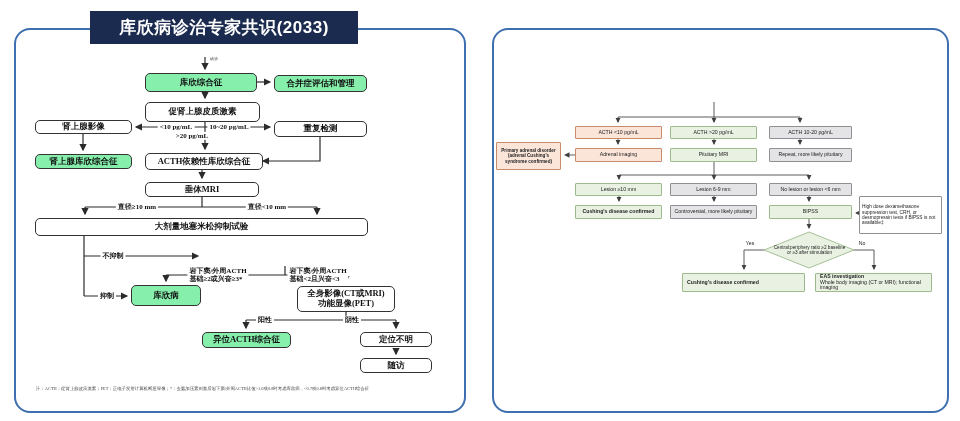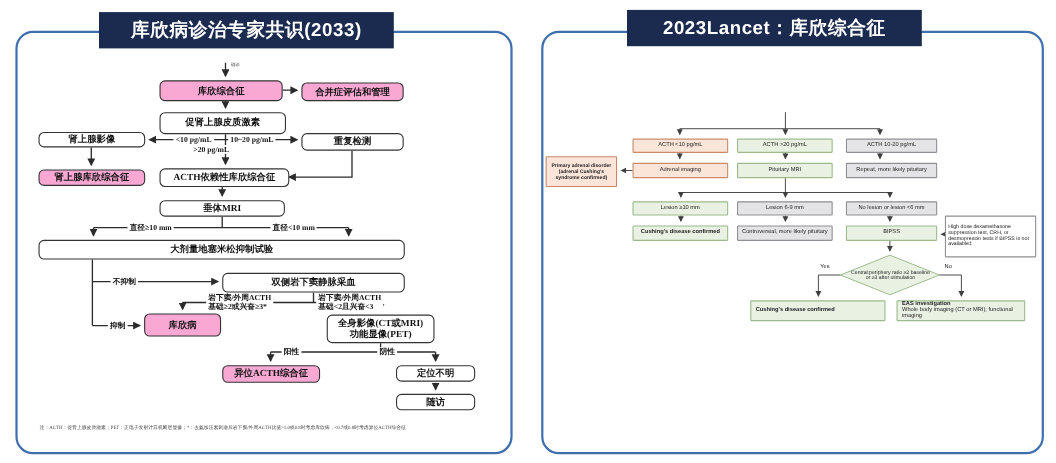--- a/index.html
+++ b/index.html
@@ -10,21 +10,21 @@
   #right-panel{left:492px;top:28px;width:453px;height:381px;}
   .title{position:absolute;background:#1b2b4f;color:#fff;font-weight:bold;font-size:17px;
          display:flex;align-items:center;justify-content:center;z-index:5;
          font-family:"Liberation Sans",sans-serif;letter-spacing:.5px;}
   .connectors{position:absolute;left:0;top:0;width:100%;height:100%;pointer-events:none;}
   .n{position:absolute;display:flex;flex-direction:column;align-items:center;justify-content:center;
      text-align:center;box-sizing:border-box;line-height:1.12;}
   
   .ln{border:1.4px solid #333;border-radius:5px;background:#fff;color:#111;
       font-family:"Liberation Serif",serif;font-weight:bold;font-size:8.5px;}
-  .ln.grey{background:#f9a8d4;text-align:center;}
+  .ln.grey{background:#86efac;text-align:center;}
   .ln.heavy{border-width:1.9px;}
   .el{position:absolute;transform:translate(-50%,-50%);background:#fff;padding:0 2px;
       font-family:"Liberation Serif",serif;font-weight:bold;font-size:7px;color:#111;
       white-space:nowrap;text-align:left;line-height:1.2;z-index:2;}
   .tinylbl{position:absolute;font-size:4px;color:#555;font-family:"Liberation Serif",serif;z-index:2;}
   .footnote{position:absolute;left:20px;top:356px;width:420px;font-size:4.4px;color:#444;
             font-family:"Liberation Serif",serif;white-space:nowrap;}
   
   .rn{border:0.9px solid #8f8f94;background:#fff;color:#222;font-size:5.2px;
       font-family:"Liberation Sans",sans-serif;border-radius:1px;padding:1px 2px;}
@@ -86,21 +86,20 @@
 
     <div class="n ln grey" style="left:129px;top:43px;width:112px;height:19px;">库欣综合征</div>
     <div class="n ln grey" style="left:258px;top:45px;width:93px;height:17px;">合并症评估和管理</div>
     <div class="n ln" style="left:129px;top:72px;width:115px;height:20px;">促肾上腺皮质激素</div>
     <div class="n ln" style="left:19px;top:90px;width:97px;height:14px;">肾上腺影像</div>
     <div class="n ln" style="left:258px;top:91px;width:93px;height:16px;">重复检测</div>
     <div class="n ln grey" style="left:19px;top:124px;width:97px;height:15px;">肾上腺库欣综合征</div>
     <div class="n ln" style="left:129px;top:152px;width:114px;height:15px;">垂体MRI</div>
     <div class="n ln" style="left:129px;top:123px;width:118px;height:17px;">ACTH依赖性库欣综合征</div>
     <div class="n ln" style="left:19px;top:188px;width:333px;height:18px;">大剂量地塞米松抑制试验</div>
-    <div class="n ln" style="left:186px;top:218px;width:166px;height:18px;">双侧岩下窦静脉采血</div>
     <div class="n ln grey heavy" style="left:115px;top:255px;width:70px;height:21px;">库欣病</div>
     <div class="n ln heavy" style="left:281px;top:256px;width:98px;height:26px;">
       <span>全身影像(CT或MRI)</span>
       <span>功能显像(PET)</span>
     </div>
     <div class="n ln grey" style="left:186px;top:302px;width:89px;height:16px;">异位ACTH综合征</div>
     <div class="n ln" style="left:344px;top:302px;width:72px;height:15px;">定位不明</div>
     <div class="n ln" style="left:344px;top:328px;width:72px;height:15px;">随访</div>
 
     <div class="el" style="left:160px;top:97px;">&lt;10 pg/mL</div>
@@ -118,21 +117,20 @@
       <span style="display:block">岩下窦/外周ACTH</span>
       <span style="display:block">基础&lt;2且兴奋&lt;3</span>
     </div>
     <div class="el" style="left:249px;top:290px;">阳性</div>
     <div class="el" style="left:336px;top:290px;">阴性</div>
 
     <div class="footnote">注：ACTH：促肾上腺皮质激素；PET：正电子发射计算机断层显像；*：去氨加压素刺激后岩下窦/外周ACTH比值&gt;1.0或0.8时考虑库欣病，&lt;0.7或0.8时考虑异位ACTH综合征</div>
   </div>
 
   <div class="panel" id="right-panel">
-    <div class="title" style="left:76px;top:-21px;width:268px;height:33px;">2023Lancet：库欣综合征</div>
 
     <svg class="connectors" viewBox="0 0 453 381">
       <defs>
         <marker id="ahR" markerWidth="7" markerHeight="7" refX="5" refY="3" orient="auto">
           <path d="M0,0 L6,3 L0,6 z" fill="#3f3f3f"></path>
         </marker>
       </defs>
       <g stroke="#4a4a4a" stroke-width="0.9" fill="none">
         <path d="M220,72 V87"></path>
         <path d="M124,87 H306"></path>

